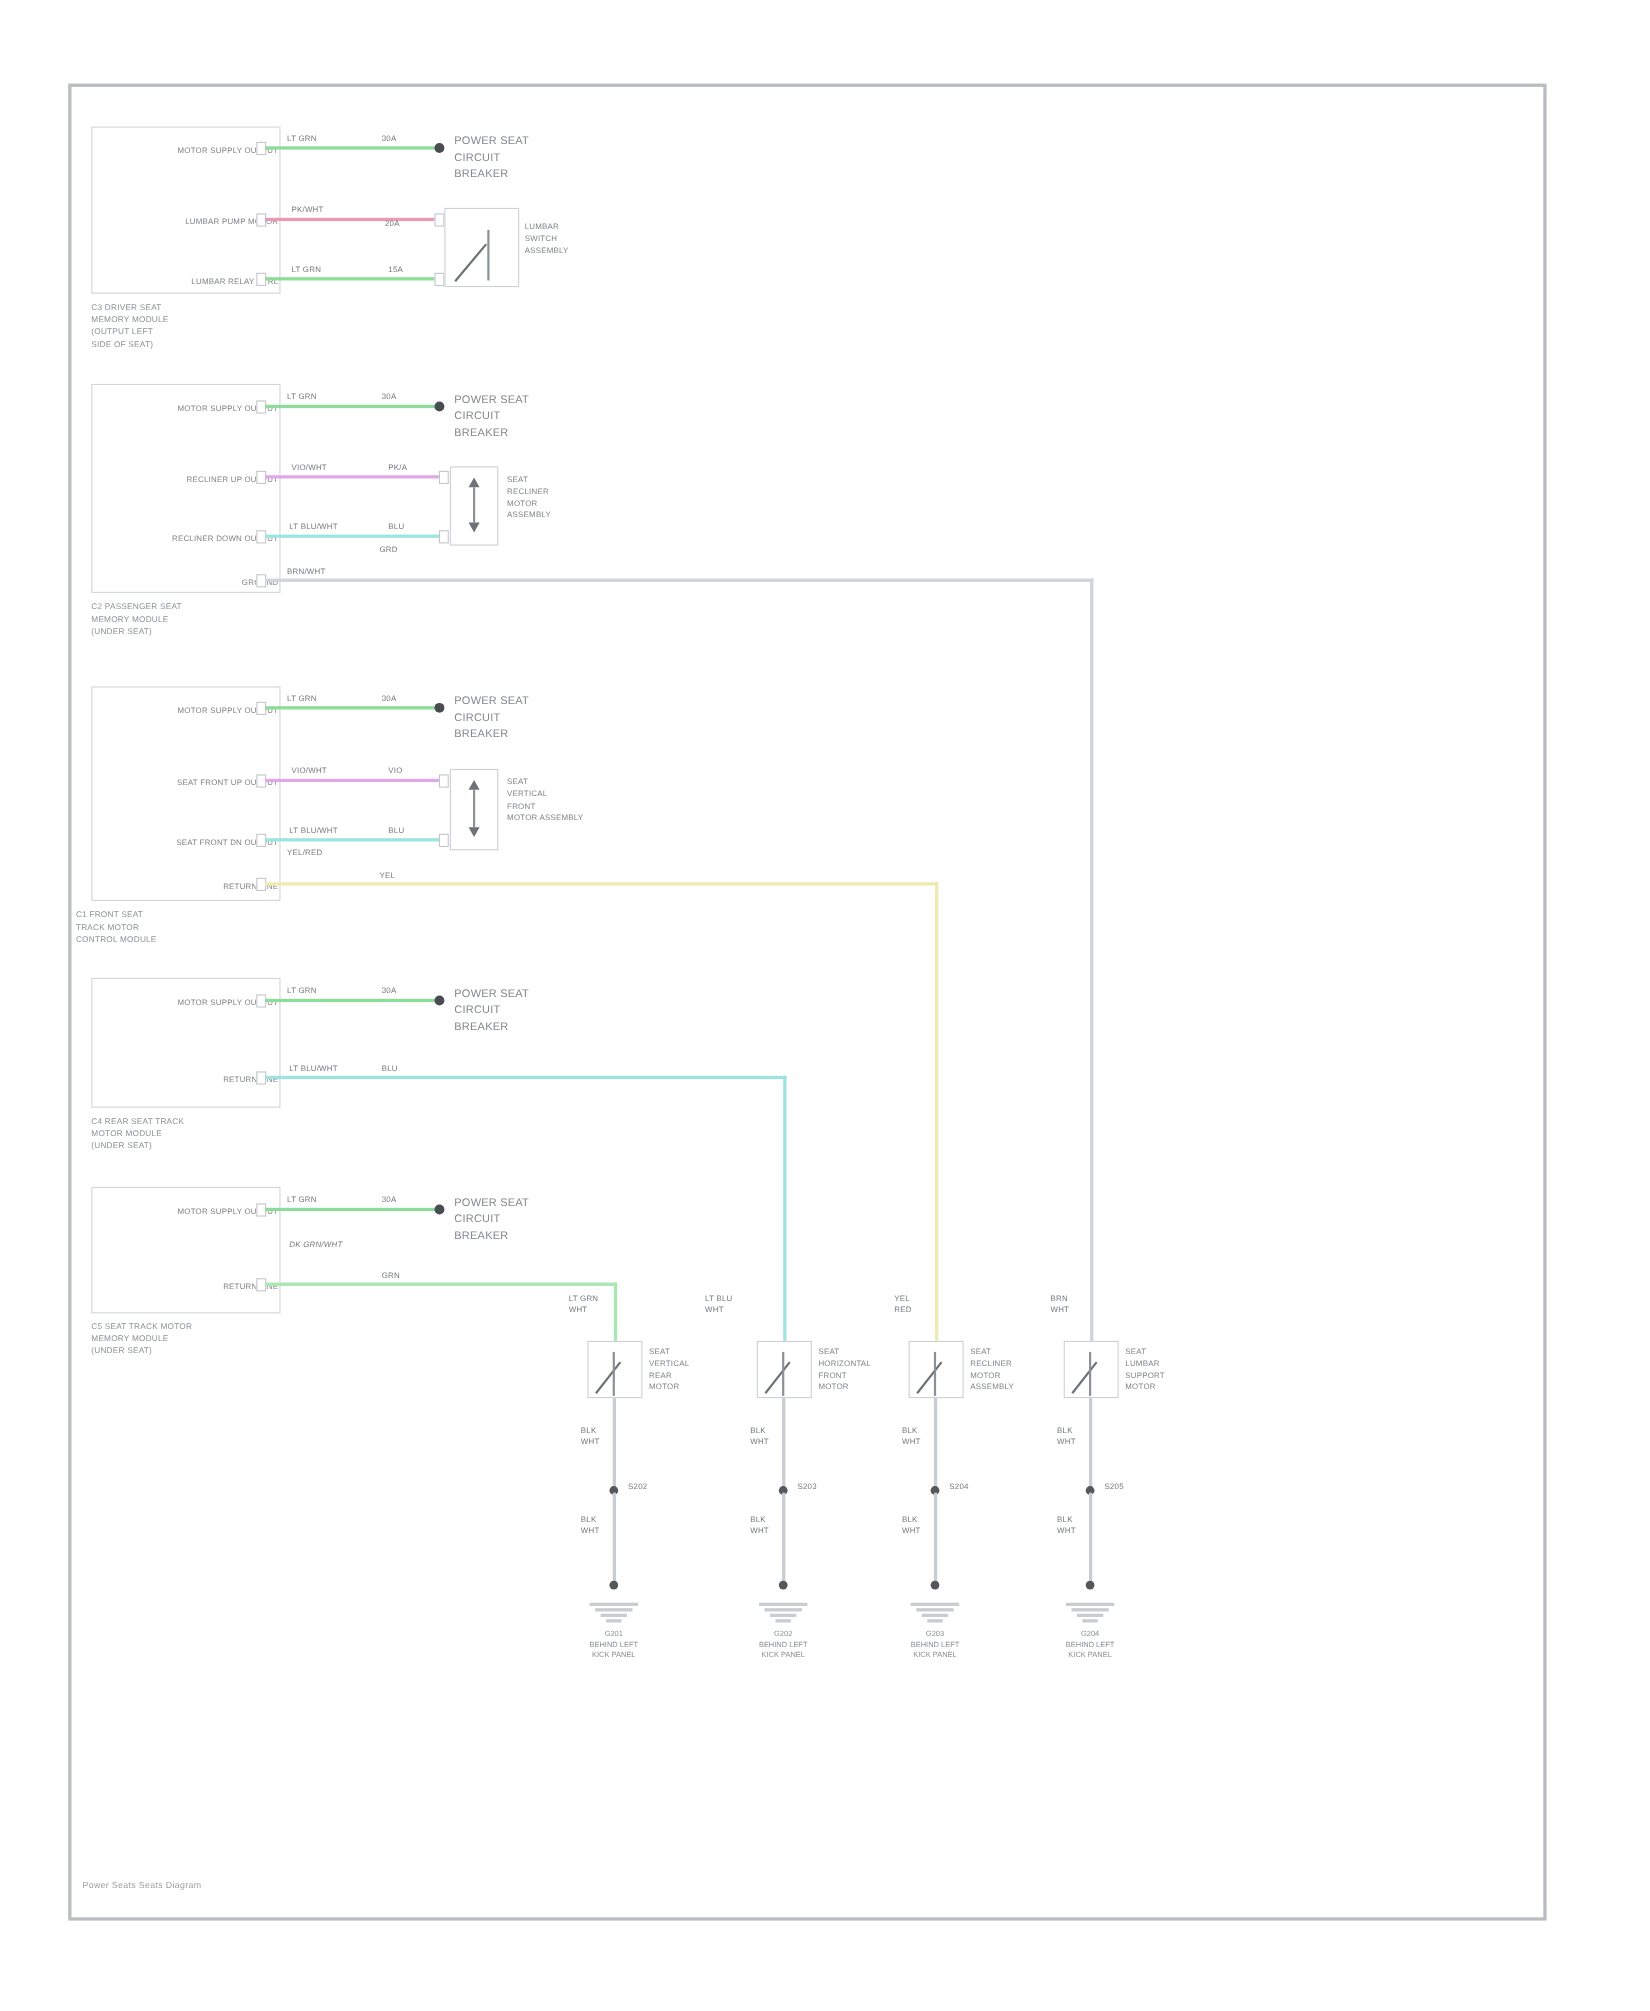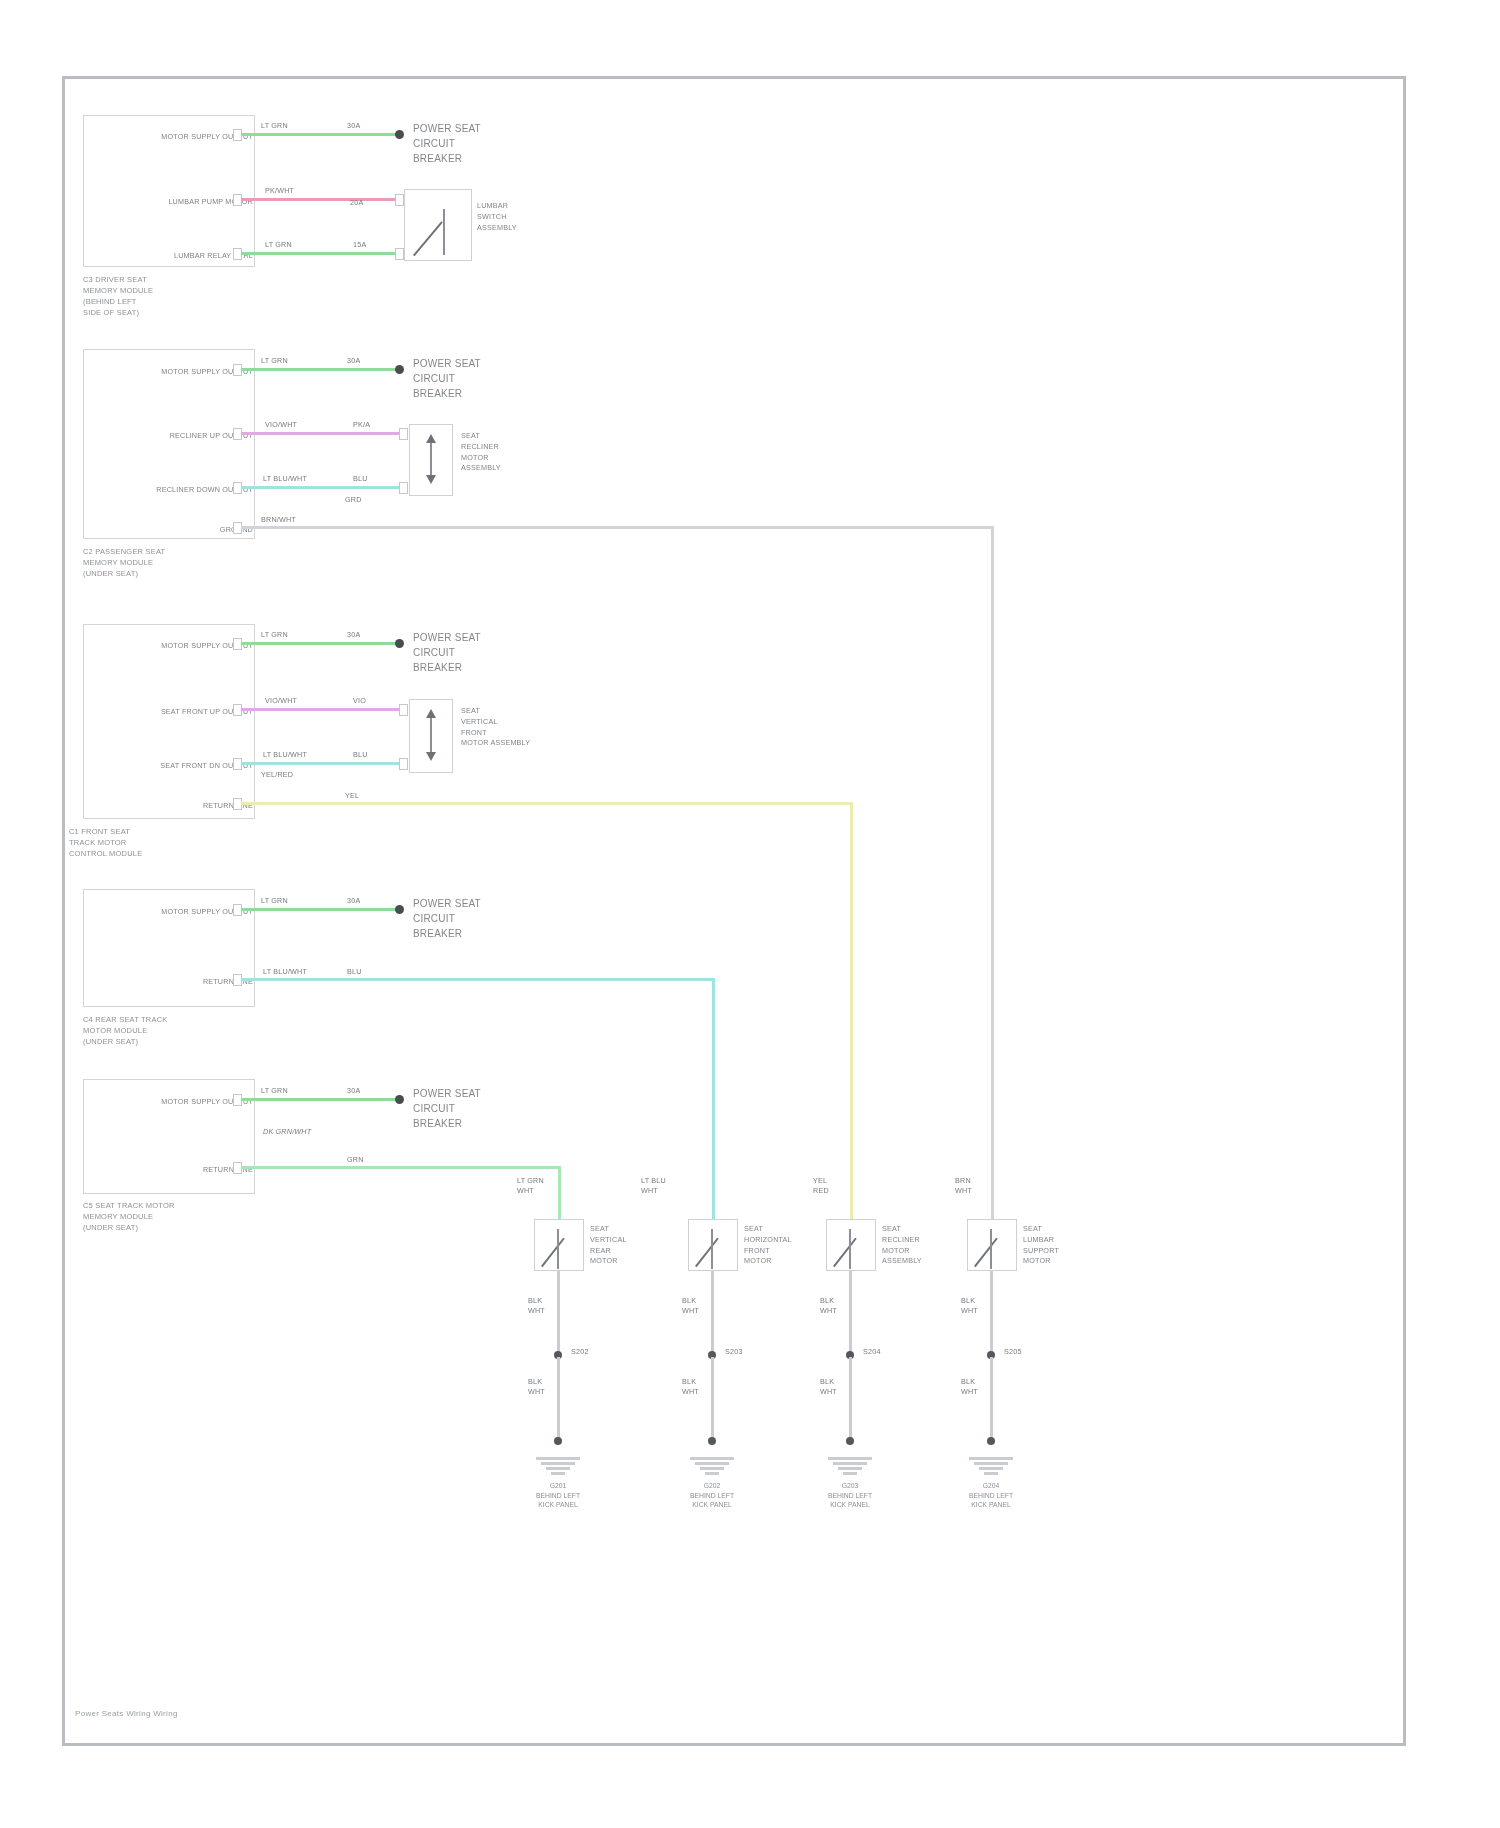--- a/index.html
+++ b/index.html
@@ -37,21 +37,21 @@
 </style>
 </head>
 <body>
 
 <div id="page">
   <div id="frame">
 
     <div class="mod" style="left:18px;top:36px;width:172px;height:152px;"></div>
     <div class="modlbl" style="left:18px;top:196px;width:180px;">C3 DRIVER SEAT
 MEMORY MODULE
-(BEHIND LEFT
+(OUTPUT LEFT
 SIDE OF SEAT)</div>
 
     <div class="pinlbl" style="left:40px;top:53px;width:148px;">MOTOR SUPPLY OUTPUT</div>
     <div class="pin" style="left:168px;top:50px;"></div>
     <div class="wire wh" style="left:176px;top:54px;width:160px;background:#8fdc9a;"></div>
     <div class="wlbl" style="left:196px;top:42px;">LT GRN</div>
     <div class="wlbl" style="left:282px;top:42px;">30A</div>
     <div class="dot" style="left:330px;top:51px;"></div>
     <div class="dtxt" style="left:348px;top:42px;">POWER SEAT
 CIRCUIT
@@ -321,16 +321,16 @@
     <div class="gnd" style="left:903px;top:1378px;">
       <i class="b1"></i>
         <i class="b2"></i>
         <i class="b3"></i>
         <i class="b4"></i>
     </div>
     <div class="gndtxt" style="left:881px;top:1402px;">G204
 BEHIND LEFT
 KICK PANEL</div>
 
-    <div class="caption" style="left:10px;top:1630px;">Power Seats Wiring Wiring</div>
+    <div class="caption" style="left:10px;top:1630px;">Power Seats Seats Diagram</div>
 
   </div>
 </div>
 
 </body></html>

